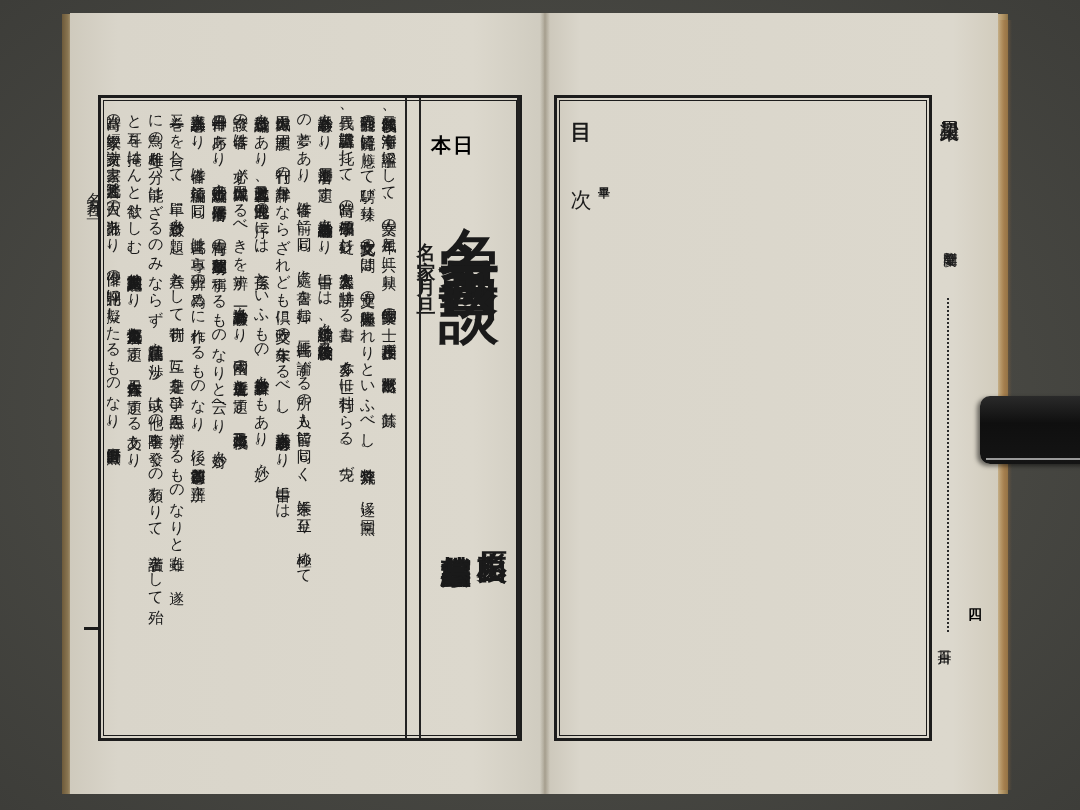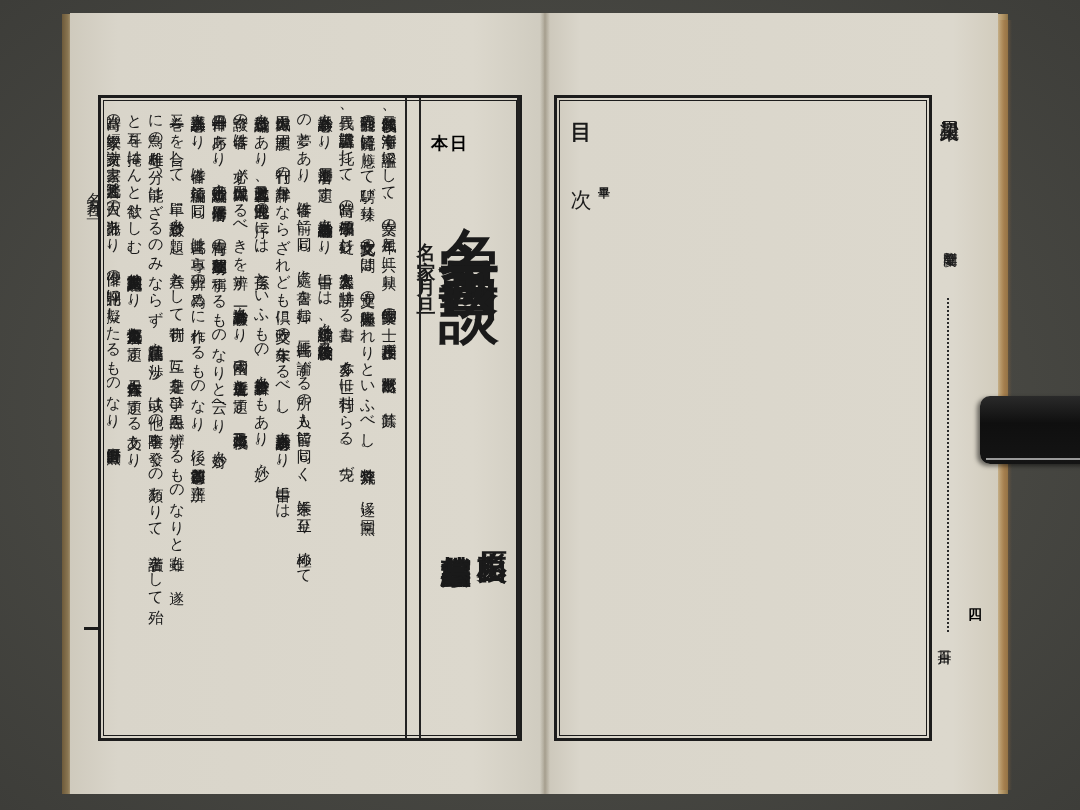--- a/index.html
+++ b/index.html
@@ -15,21 +15,21 @@
 
   
   .frame-left{position:absolute;left:98px;top:95px;width:424px;height:646px;border:3px solid #1c1c1c;box-sizing:border-box;}
   .frame-left .inner{position:absolute;inset:2px;border:1px solid #1c1c1c;}
   .divider-v{position:absolute;top:0;bottom:0;width:2px;background:#222;}
 
   .vtext{writing-mode:vertical-rl;text-orientation:upright;color:#1a1a1a;}
   .body-text{position:absolute;left:6px;top:6px;width:292px;height:628px;font-size:15.2px;line-height:21.2px;letter-spacing:0.3px;overflow:hidden;}
   .sub-title{position:absolute;left:313px;top:130px;font-size:19px;letter-spacing:18px;font-weight:bold;}
   .title-box{position:absolute;left:320px;top:2px;width:98px;height:636px;}
-  .title-prefix{position:absolute;left:10px;top:32px;font-size:17px;font-weight:bold;writing-mode:horizontal-tb;letter-spacing:2px;}
+  .title-prefix{position:absolute;left:10px;top:32px;font-size:20px;font-weight:bold;writing-mode:horizontal-tb;letter-spacing:2px;}
   .title-prefix span{display:inline-block;}
   .main-title{position:absolute;left:12px;top:78px;font-size:60px;line-height:74px;letter-spacing:14px;font-weight:bold;}
   .editors{position:absolute;left:18px;top:428px;height:210px;display:flex;flex-direction:row-reverse;gap:2px;font-size:30px;line-height:34px;font-weight:bold;}
   .editors .ed1{padding-top:0;}
   .editors .ed2{padding-top:4px;}
   .editors .ed1{letter-spacing:0;}
 
   .running-head{position:absolute;left:84px;top:180px;font-size:15px;letter-spacing:5px;}
   .folio-left{position:absolute;left:84px;top:627px;width:14px;height:3px;background:#1a1a1a;}
 

